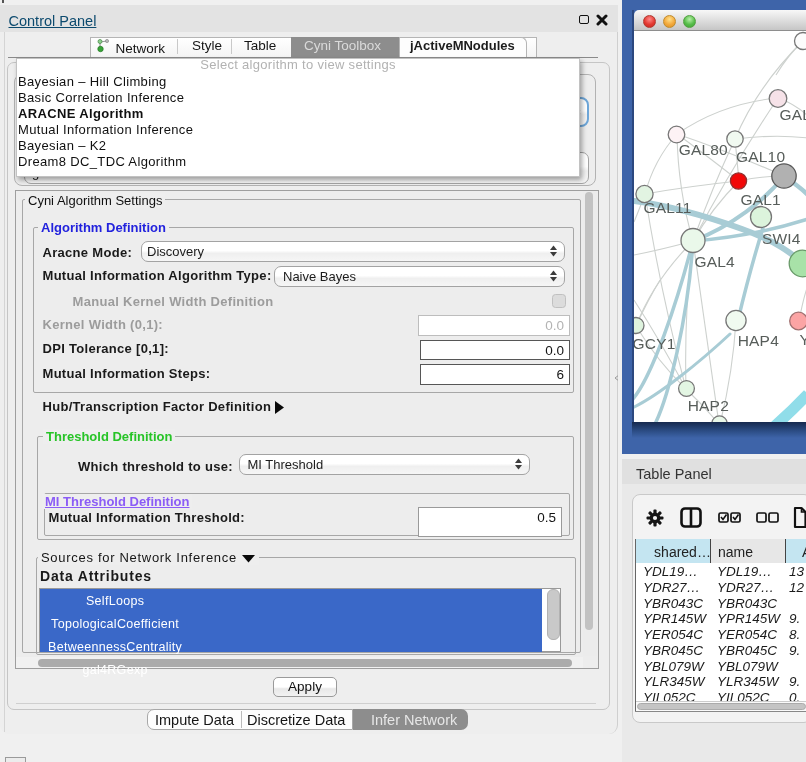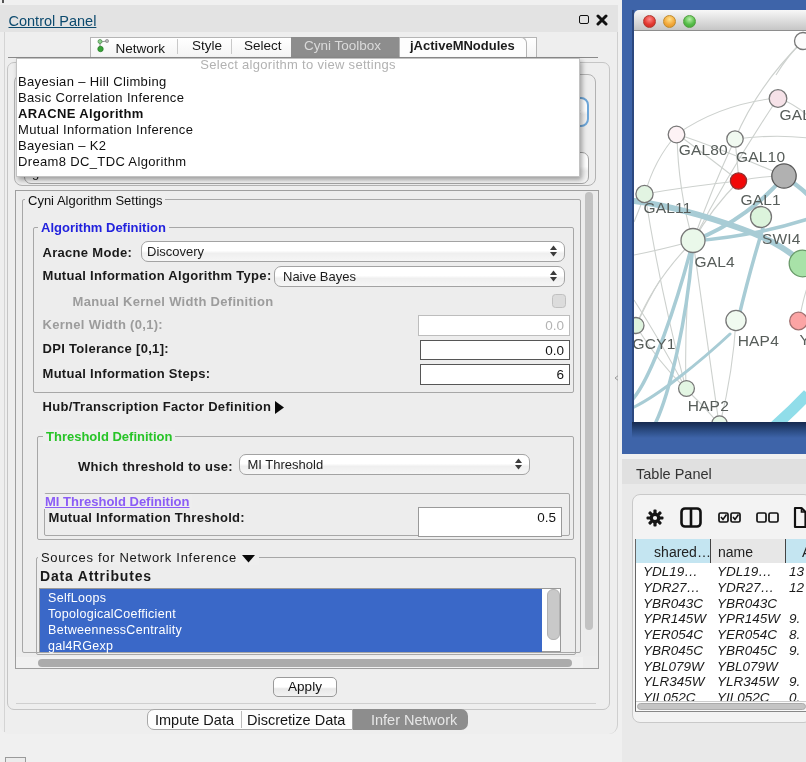--- a/index.html
+++ b/index.html
@@ -51,21 +51,21 @@
 <svg class="abs" style="left:96px;top:38px;" width="15" height="15" viewBox="0 0 15 15">
  <path d="M4 4 L4 11 M4 4 L11 3" stroke="#9a9a9a" stroke-width="1.2" fill="none"></path>
  <circle cx="4" cy="3.5" r="2" fill="#8fd08f" stroke="#4e8f4e" stroke-width="0.8"></circle>
  <circle cx="11" cy="3" r="1.6" fill="#bbb" stroke="#888" stroke-width="0.7"></circle>
  <circle cx="4.5" cy="11" r="2.7" fill="#37a437" stroke="#2a7d2a" stroke-width="0.8"></circle>
 </svg>
 <div class="abs" style="left:115.5px;top:25px;font-size:13.5px;color:#161616;margin-top:16px;">Network</div>
 <div class="abs" style="left:177px;top:39px;width:1px;height:15px;background:#c9c9c9;"></div>
 <div class="abs" style="left:192px;top:37.5px;font-size:13.5px;color:#161616;">Style</div>
 <div class="abs" style="left:231px;top:39px;width:1px;height:15px;background:#c9c9c9;"></div>
-<div class="abs" style="left:244px;top:37.5px;font-size:13.5px;color:#161616;">Select</div>
+<div class="abs" style="left:244px;top:37.5px;font-size:13.5px;color:#161616;">Table</div>
 <div class="abs" style="left:291px;top:36.5px;width:108px;height:20.5px;background:#8d8d8d;"></div>
 <div class="abs" style="left:304px;top:37.5px;font-size:13.5px;color:#dadada;">Cyni Toolbox</div>
 <div class="abs" style="left:399px;top:36.5px;width:128px;height:20.5px;background:#fdfdfd;border:1px solid #b5b5b5;border-bottom:none;border-radius:0 6px 0 0;"></div>
 <div class="abs" style="left:410px;top:37.5px;font-size:13px;font-weight:bold;color:#1c1c1c;">jActiveMNodules</div>
 
 <div class="abs" style="left:15px;top:189.5px;width:584px;height:479px;border:1px solid #9e9e9e;background:#ededed;"></div>
 
 <div class="abs" style="left:583px;top:191px;width:14px;height:465px;background:#ececec;"></div>
 <div class="abs" style="left:584.5px;top:192px;width:8.5px;height:438px;background:#c2c2c2;border-radius:4.5px;"></div>
 
@@ -132,21 +132,21 @@
 <div class="abs fld" style="left:418px;top:507px;width:144px;height:30px;border-color:#9a9a9a;">0.5</div>
 
 <div class="grp" style="left:36px;top:557px;width:540px;height:98px;"></div>
 <div class="grpl" style="left:38px;top:549.5px;color:#161616;font-size:13px;letter-spacing:0.7px;">Sources for Network Inference <svg style="vertical-align:-1px;" width="15" height="9">
       <path d="M1 1 L14 1 L7.5 8.5 Z" fill="#0a0a0a"></path>
     </svg></div>
 
 <div class="abs b13" style="left:40px;top:567.5px;font-size:14px;letter-spacing:0.8px;">Data Attributes</div>
 <div class="abs" style="left:39px;top:588px;width:522px;height:64px;background:#ffffff;border:1px solid #999;"></div>
 <div class="abs" style="left:39.5px;top:588.5px;width:502px;height:63px;background:#3a68c8;"></div>
-<div class="abs" style="left:48px;top:589.5px;font-size:12.5px;color:#fff;line-height:16px;letter-spacing:0.3px;">SelfLoops<br>TopologicalCoefficient<br>BetweennessCentrality<br>gal4RGexp</div>
+<div class="abs" style="left:48px;top:589.5px;font-size:12.5px;color:#fff;line-height:23px;letter-spacing:0.3px;text-align:center;">SelfLoops<br>TopologicalCoefficient<br>BetweennessCentrality<br>gal4RGexp</div>
 <div class="abs" style="left:546.5px;top:589px;width:13px;height:51px;background:#c9c9c9;border:1px solid #b2b2b2;border-radius:6px;"></div>
 
 <div class="abs" style="left:273px;top:677px;width:64px;height:19.5px;border:1px solid #9a9a9a;border-radius:5px;background:linear-gradient(#ffffff,#ffffff 50%,#e8e8e8 60%,#f2f2f2);text-align:center;font-size:13.5px;color:#111;padding-top:1px;">Apply</div>
 
 <div class="abs" style="left:147px;top:709px;width:206px;height:21px;background:#fdfdfd;border:1px solid #a8a8a8;border-radius:7px 0 0 7px;"></div>
 <div class="abs" style="left:241px;top:711px;width:1px;height:17px;background:#bbb;"></div>
 <div class="abs" style="left:155px;top:711.5px;font-size:14.5px;color:#151515;">Impute Data</div>
 <div class="abs" style="left:247px;top:711.5px;font-size:14.5px;color:#151515;">Discretize Data</div>
 <div class="abs" style="left:353px;top:709px;width:115px;height:21px;background:#8d8d8d;border-radius:0 7px 7px 0;"></div>
 <div class="abs" style="left:371px;top:711.5px;font-size:14.5px;color:#e6e6e6;">Infer Network</div>

